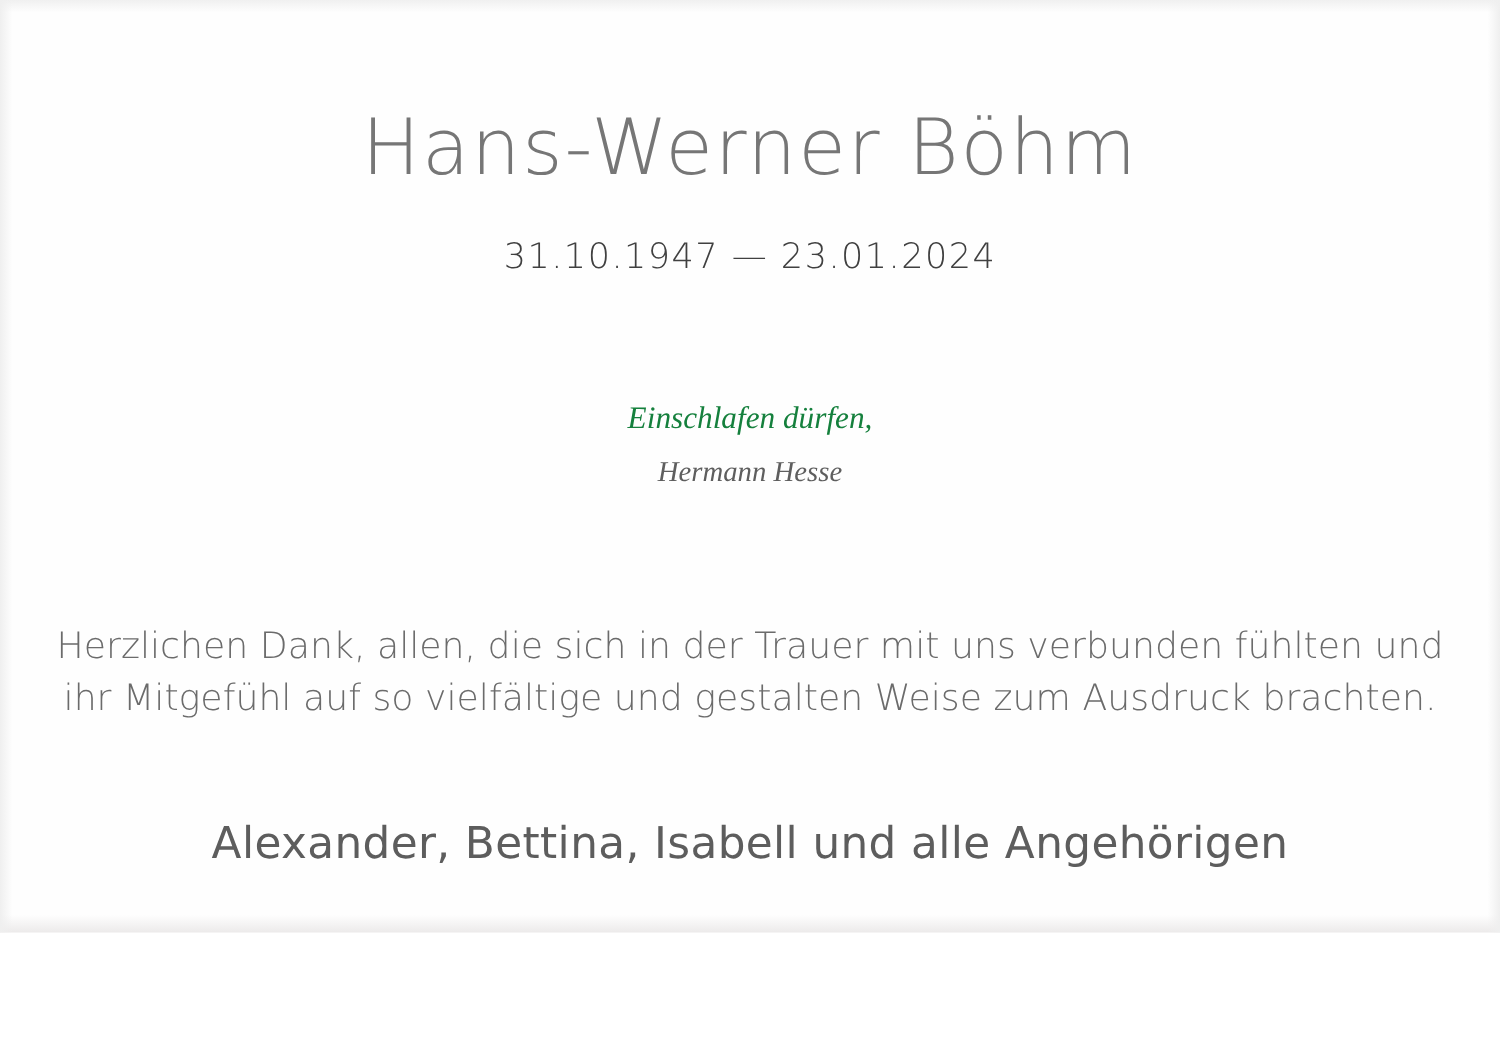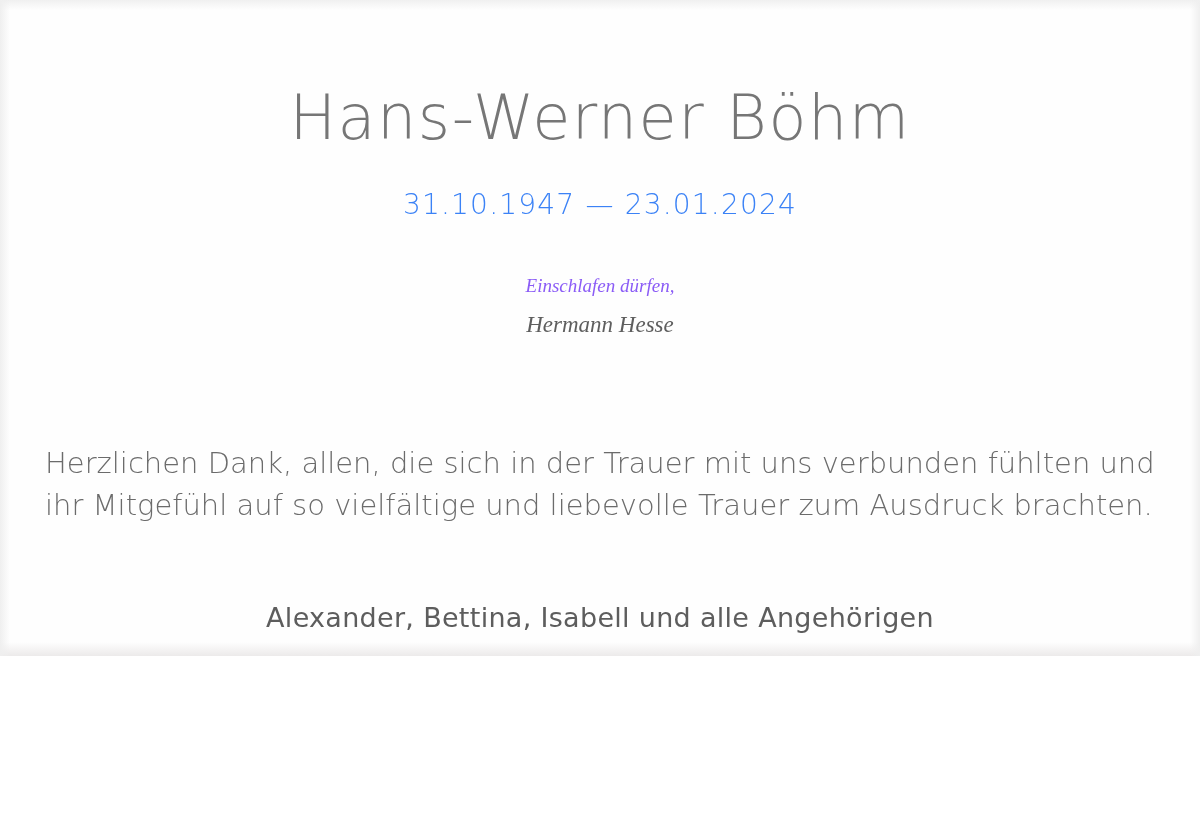--- a/index.html
+++ b/index.html
@@ -10,21 +10,21 @@
     width: 1200px;
     height: 834px;
     background: #ffffff;
     font-family: "Liberation Sans", sans-serif;
     overflow: hidden;
   }
 
   .card {
     position: relative;
     width: 1200px;
-    height: 656px;
+    height: 746px;
     box-sizing: border-box;
     background: #fefefe;
     display: flex;
     flex-direction: column;
     align-items: center;
   }
 
   
   .edge-top {
     position: absolute;
@@ -65,31 +65,31 @@
     text-align: center;
     line-height: 1.1;
   }
 
   .dates {
     margin-top: 36px;
     font-family: "DejaVu Sans", sans-serif;
     font-weight: 300;
     font-size: 28px;
     letter-spacing: 1.2px;
-    color: #3b82f6;
+    color: #404040;
     text-align: left;
   }
 
   .poem {
-    margin-top: 52px;
+    margin-top: 96px;
     font-family: "Liberation Serif", serif;
     font-style: italic;
-    font-size: 19px;
+    font-size: 25px;
     line-height: 1.42;
-    color: #8b5cf6;
+    color: #15803d;
     text-align: center;
   }
   .poem-line {
     display: block;
   }
 
   .poem-author {
     margin-top: 12px;
     font-family: "Liberation Serif", serif;
     font-style: italic;
@@ -97,32 +97,32 @@
     color: #5e5e5e;
   }
 
   .thanks {
     margin-top: 104px;
     font-family: "DejaVu Sans", sans-serif;
     font-weight: 300;
     font-size: 29px;
     line-height: 1.45;
     color: #6b6b6b;
-    text-align: left;
+    text-align: center;
     width: 1110px;
   }
   .thanks-line {
     display: block;
   }
 
   .signature {
     margin-top: 76px;
     font-family: "DejaVu Sans", sans-serif;
     font-weight: 400;
-    font-size: 27px;
+    font-size: 35px;
     color: #5d5d5d;
     text-align: center;
     letter-spacing: 0.3px;
   }
 </style>
 </head>
 <body>
 
 <div class="card">
 
@@ -136,18 +136,18 @@
   <div class="dates">31.10.1947 — 23.01.2024</div>
 
   <div class="poem">
     <span class="poem-line">Einschlafen dürfen,</span>
   </div>
 
   <div class="poem-author">Hermann Hesse</div>
 
   <div class="thanks">
     <span class="thanks-line">Herzlichen Dank, allen, die sich in der Trauer mit uns verbunden fühlten und</span>
-    <span class="thanks-line">ihr Mitgefühl auf so vielfältige und liebevolle Trauer zum Ausdruck brachten.</span>
+    <span class="thanks-line">ihr Mitgefühl auf so vielfältige und gestalten Weise zum Ausdruck brachten.</span>
   </div>
 
   <div class="signature">Alexander, Bettina, Isabell und alle Angehörigen</div>
 
 </div>
 
 </body></html>

